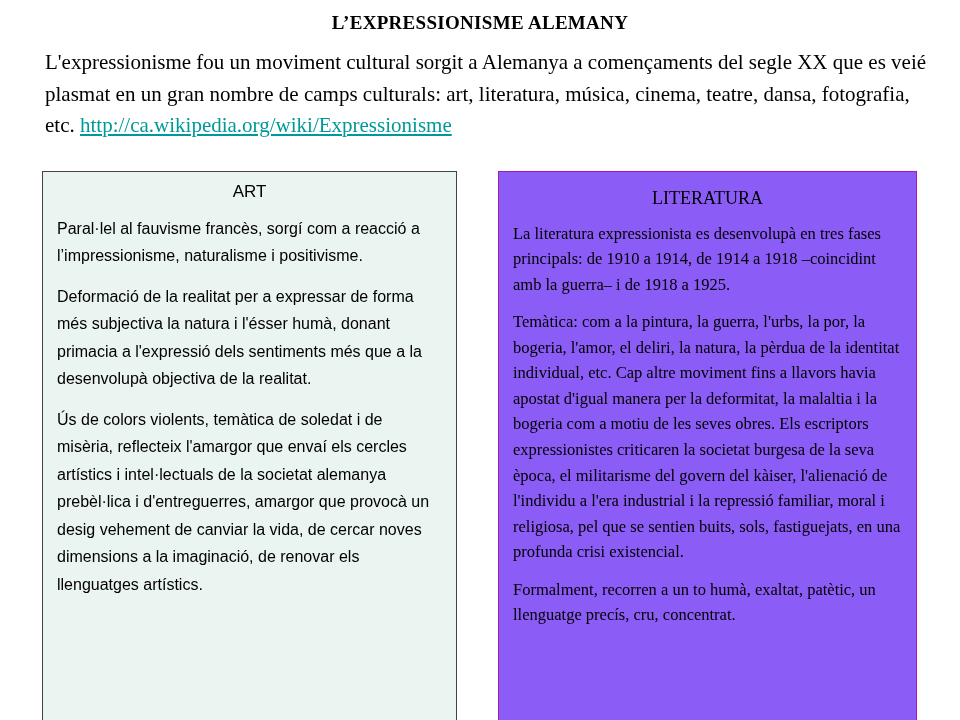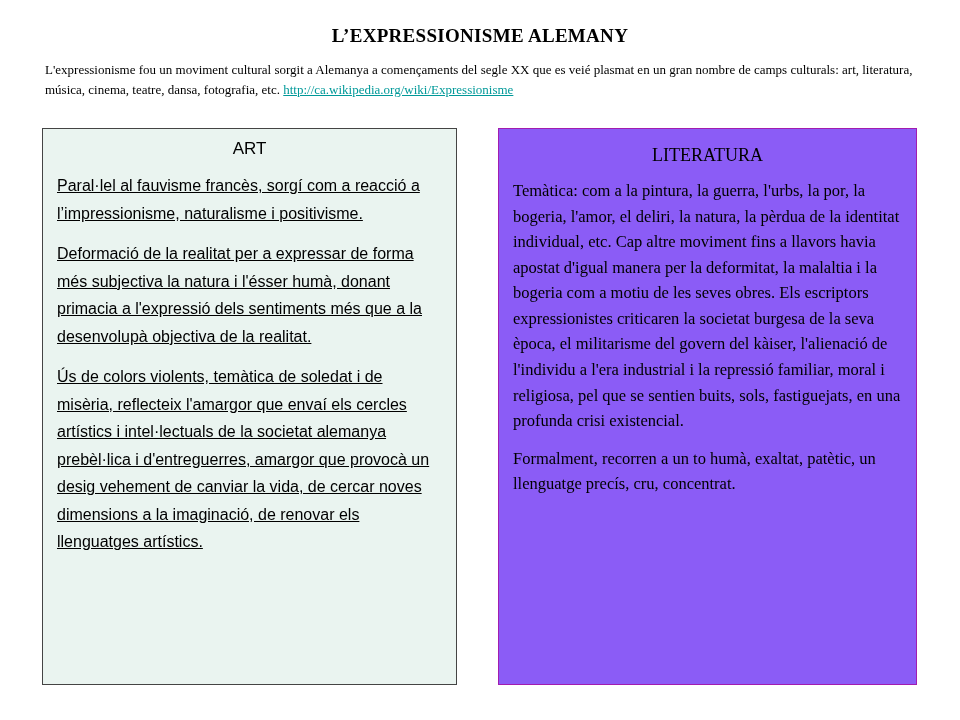--- a/index.html
+++ b/index.html
@@ -11,30 +11,30 @@
     position: relative;
     width: 960px;
     height: 720px;
     background: #ffffff;
     overflow: hidden;
     font-family: "Liberation Serif", serif;
     color: #000000;
   }
   .page-title {
     margin: 0;
-    padding-top: 25px;
+    padding-top: 12px;
     text-align: center;
     font-family: "Liberation Serif", serif;
     font-size: 19px;
     font-weight: bold;
     letter-spacing: 0.3px;
   }
   .intro {
     margin: 13px 33px 0 45px;
-    font-size: 13px;
+    font-size: 21px;
     line-height: 1.5;
   }
   .wiki-link {
     color: #009999;
     text-decoration: underline;
     cursor: pointer;
     word-break: break-all;
   }
   .columns {
     display: flex;
@@ -69,21 +69,20 @@
     font-size: 17px;
   }
   .panel-literatura .panel-title {
     font-size: 18px;
     margin-top: 10px;
   }
   .panel-art p {
     font-size: 16px;
     line-height: 1.72;
     margin: 13px 0;
-    text-decoration: underline;
   }
   .panel-literatura p {
     font-size: 16.5px;
     line-height: 1.55;
     margin: 12px 0;
   }
 </style>
 </head>
 <body>
 
@@ -99,19 +98,20 @@
 
     <section class="panel panel-art">
       <h2 class="panel-title">ART</h2>
       <p>Paral·lel al fauvisme francès, sorgí com a reacció a l’impressionisme, naturalisme i positivisme.</p>
       <p>Deformació de la realitat per a expressar de forma més subjectiva la natura i l'ésser humà, donant primacia a l'expressió dels sentiments més que a la desenvolupà objectiva de la realitat.</p>
       <p>Ús de colors violents, temàtica de soledat i de misèria, reflecteix l'amargor que envaí els cercles artístics i intel·lectuals de la societat alemanya prebèl·lica i d'entreguerres, amargor que provocà un desig vehement de canviar la vida, de cercar noves dimensions a la imaginació, de renovar els llenguatges artístics.</p>
     </section>
 
     <section class="panel panel-literatura">
       <h2 class="panel-title">LITERATURA</h2>
+      <p>La literatura expressionista es desenvolupà en tres fases principals: de 1910 a 1914, de 1914 a 1918 –coincidint amb la guerra– i de 1918 a 1925.</p>
       <p>Temàtica: com a la pintura, la guerra, l'urbs, la por, la bogeria, l'amor, el deliri, la natura, la pèrdua de la identitat individual, etc. Cap altre moviment fins a llavors havia apostat d'igual manera per la deformitat, la malaltia i la bogeria com a motiu de les seves obres. Els escriptors expressionistes criticaren la societat burgesa de la seva època, el militarisme del govern del kàiser, l'alienació de l'individu a l'era industrial i la repressió familiar, moral i religiosa, pel que se sentien buits, sols, fastiguejats, en una profunda crisi existencial.</p>
       <p>Formalment, recorren a un to humà, exaltat, patètic, un llenguatge precís, cru, concentrat.</p>
     </section>
 
   </div>
 
 </div>
 
 </body></html>

